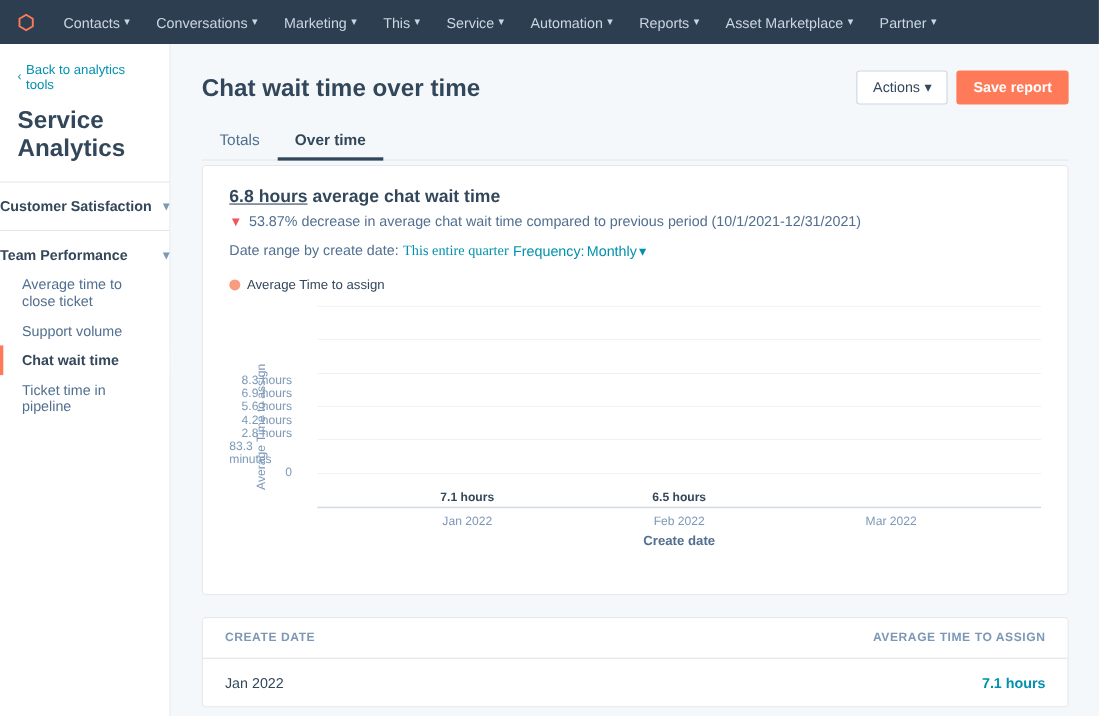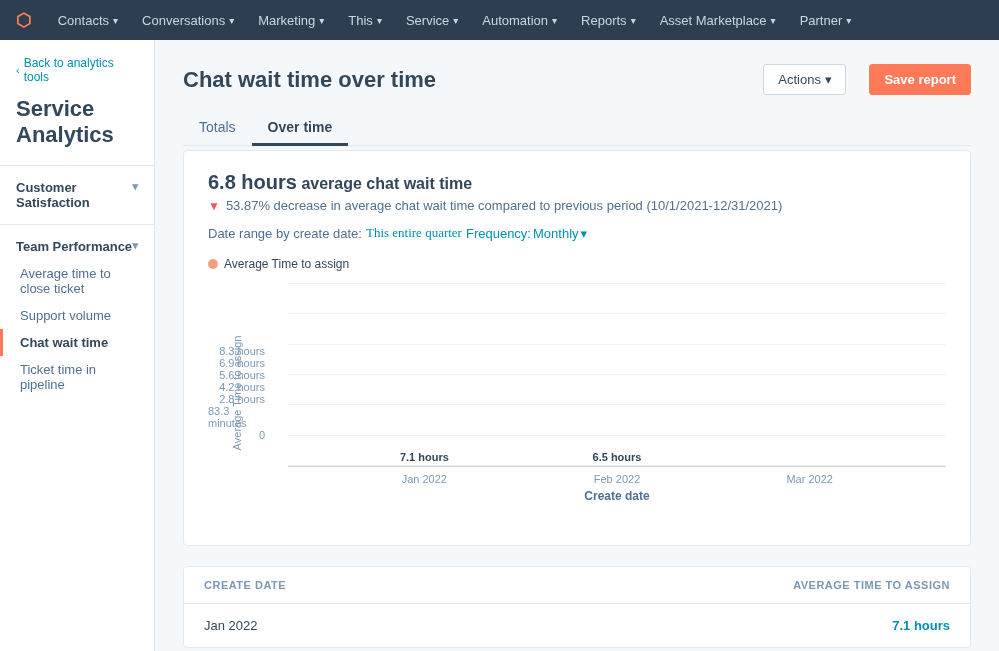--- a/index.html
+++ b/index.html
@@ -65,22 +65,23 @@
       color: #33475b;
       padding: 4px 16px 16px;
       line-height: 1.2;
     }
     .sidebar-section {
       border-top: 1px solid #e5e8eb;
       padding: 8px 0;
     }
     .sidebar-section-header {
       display: flex;
+      align-items: center;
       justify-content: space-between;
-      padding: 6px 16px;
+      padding: 6px 0;
       cursor: pointer;
       font-weight: 600;
       font-size: 13px;
       color: #33475b;
     }
     .sidebar-chevron { font-size: 11px; color: #7c98b6; }
     .sidebar-nav-item {
       padding: 6px 16px 6px 20px;
       font-size: 13px;
       color: #516f90;
@@ -109,21 +110,21 @@
       justify-content: space-between;
       margin-bottom: 16px;
     }
     .page-title {
       font-size: 22px;
       font-weight: 700;
       color: #33475b;
     }
     .header-actions {
       display: flex;
-      gap: 23px;
+      gap: 8px;
     }
     .btn-actions {
       border: 1px solid #cbd6e2;
       background: #fff;
       color: #33475b;
       padding: 7px 14px;
       border-radius: 3px;
       cursor: pointer;
       font-size: 13px;
       display: flex;
@@ -167,36 +168,35 @@
       border: 1px solid #e5e8eb;
       border-radius: 4px;
       padding: 20px 24px;
     }
     .stat-main {
       font-size: 16px;
       font-weight: 700;
       color: #33475b;
       margin-bottom: 4px;
     }
-    .stat-main span.highlight { font-size: 20px; }
+    .stat-main span.highlight { font-size: 16px; text-decoration: underline; }
     .stat-sub {
       font-size: 13px;
       color: #516f90;
       display: flex;
       align-items: center;
       gap: 6px;
       margin-bottom: 12px;
     }
     .decrease-icon {
       color: #f2545b;
       font-size: 12px;
     }
     .date-filter-row {
       display: flex;
-      align-items: center;
       gap: 4px;
       font-size: 13px;
       color: #516f90;
       margin-bottom: 16px;
     }
     .date-link {
       color: #0091ae;
       cursor: pointer;
       font-weight: 500;
       font-family: Liberation Serif, serif;

